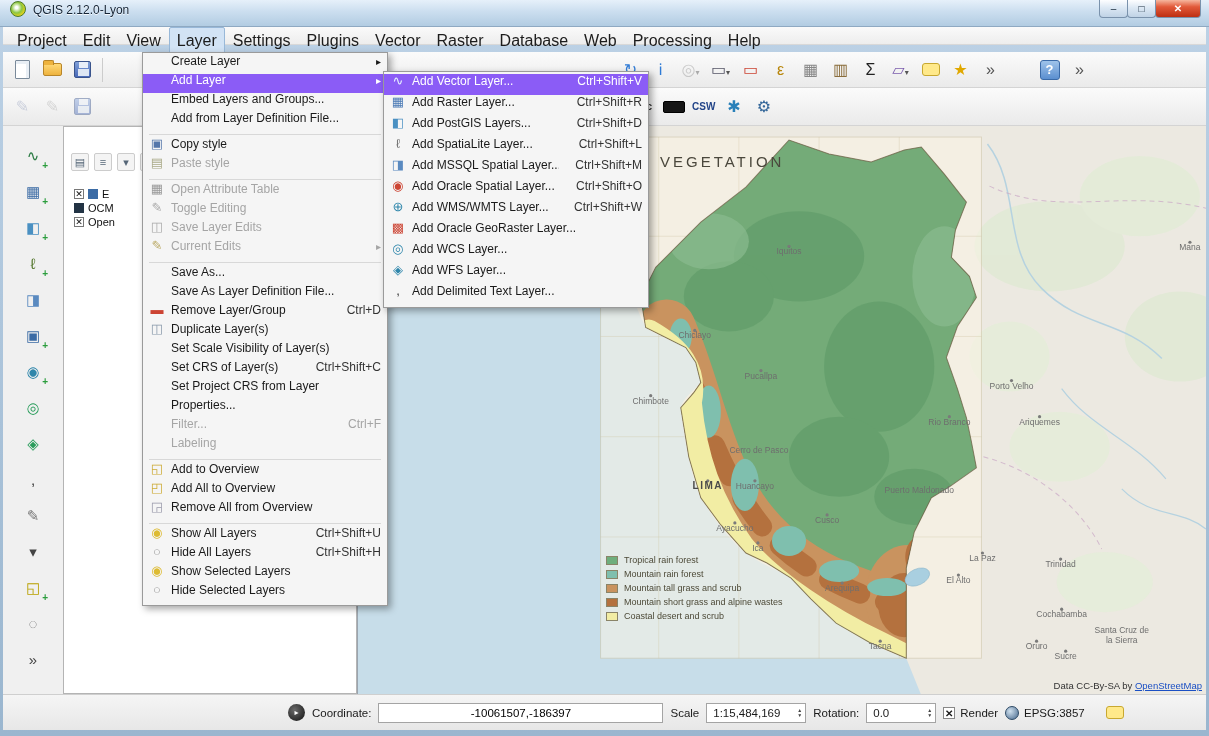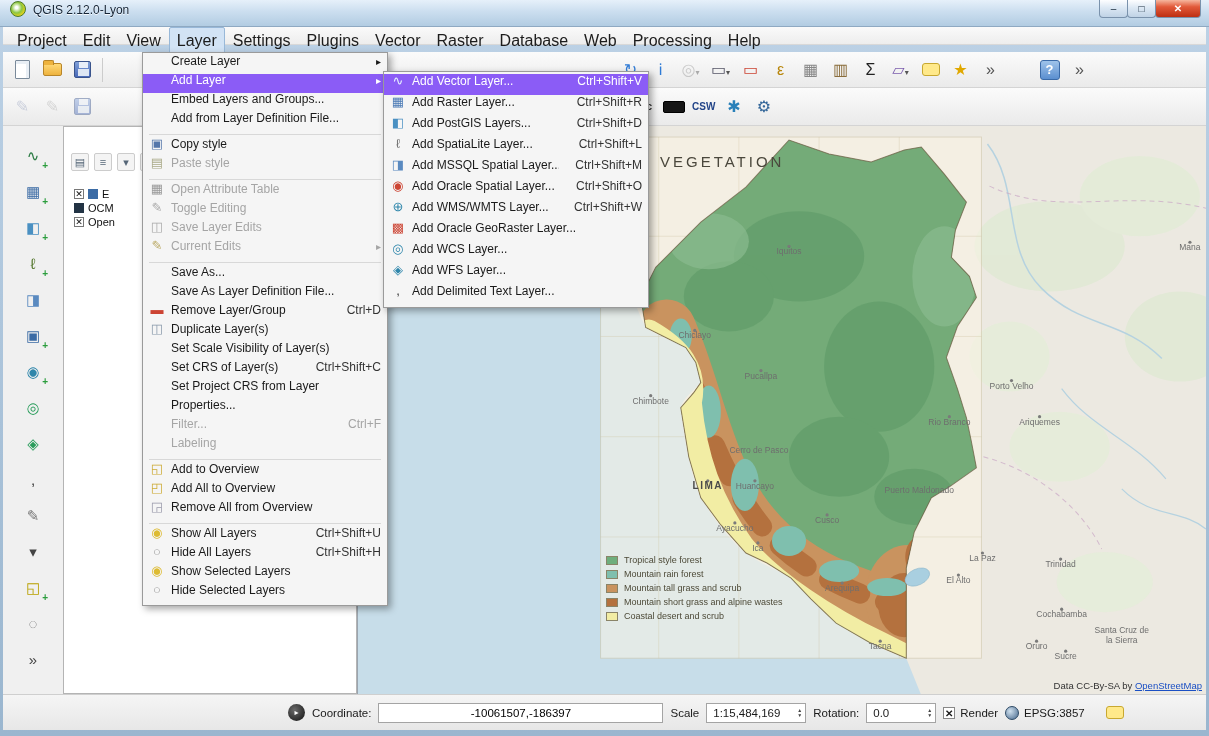--- a/index.html
+++ b/index.html
@@ -398,21 +398,21 @@
           <circle cx="706" cy="524" r="1.6" fill="#7a7a7a"></circle>
           <text x="706" y="532" text-anchor="middle" class="city">Sucre</text>
           <circle cx="830" cy="116" r="1.6" fill="#7a7a7a"></circle>
           <text x="830" y="124" text-anchor="middle" class="city">Mana</text>
         </g>
     </svg>
     <div class="map-title">VEGETATION</div>
     <div class="map-legend" id="maplegend">
         <div class="leg-row">
           <div class="leg-sw" style="background: rgb(111, 174, 124);"></div>
-          <div class="leg-label">Tropical style forest</div>
+          <div class="leg-label">Tropical rain forest</div>
         </div>
         <div class="leg-row">
           <div class="leg-sw" style="background: rgb(127, 191, 174);"></div>
           <div class="leg-label">Mountain rain forest</div>
         </div>
         <div class="leg-row">
           <div class="leg-sw" style="background: rgb(201, 147, 95);"></div>
           <div class="leg-label">Mountain tall grass and scrub</div>
         </div>
         <div class="leg-row">

